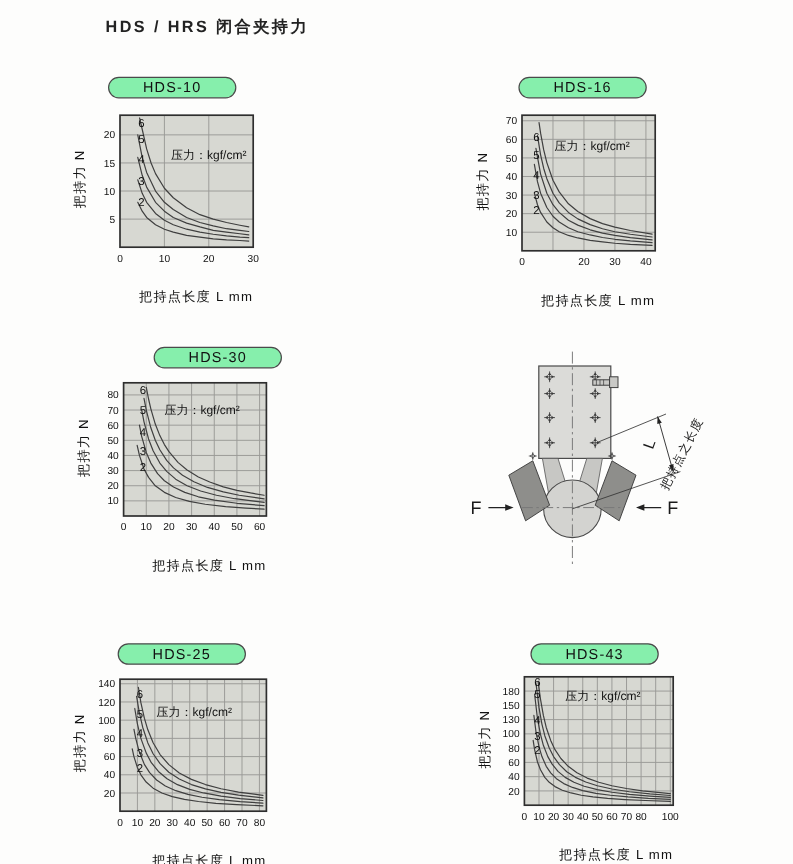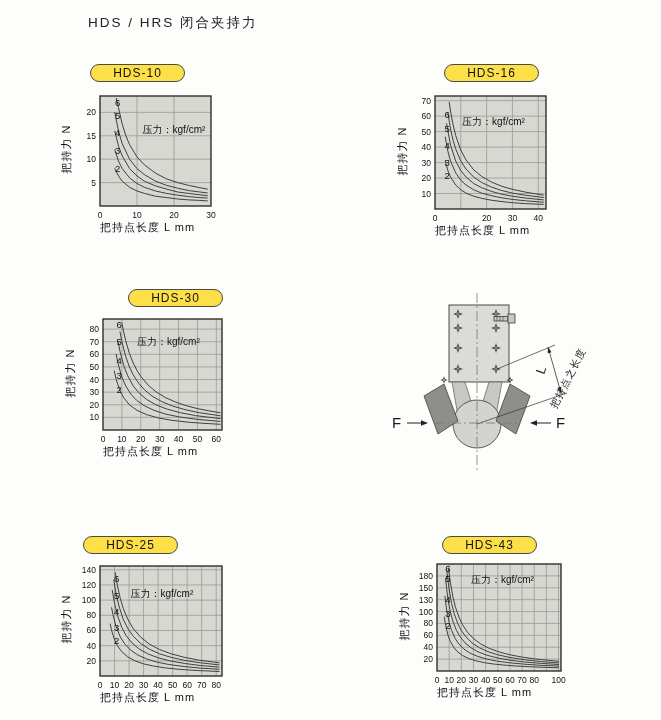--- a/index.html
+++ b/index.html
@@ -2,32 +2,32 @@
 <html><head>
 <meta charset="utf-8">
 <style>
   html,body{margin:0;padding:0;}
   body{
     width:661px;height:720px;position:relative;background:#fdfdfc;
     font-family:"Liberation Sans","DejaVu Sans",sans-serif;color:#1a1a1a;
     overflow:hidden;
   }
   .page-title{
-    position:absolute;font-size:13.5px;font-weight:400;letter-spacing:2px;color:#222;
+    position:absolute;font-size:13.5px;font-weight:700;letter-spacing:2px;color:#222;
   }
   .badge{
-    position:absolute;width:95px;height:18px;line-height:17px;text-align:center;
-    background:#fde047;border:1.2px solid #4a4a4a;border-radius:10px;
+    position:absolute;width:107px;height:18px;line-height:17px;text-align:center;
+    background:#86efac;border:1.2px solid #4a4a4a;border-radius:10px;
     font-size:12px;letter-spacing:1px;color:#111;box-sizing:border-box;
   }
   .plotbox{position:absolute;}
   .plotbox svg{overflow:visible;display:block;}
   .plotbox text{font-family:"Liberation Sans","DejaVu Sans",sans-serif;}
   .xtitle{
-    position:absolute;text-align:left;font-size:11px;letter-spacing:1px;color:#111;
+    position:absolute;text-align:right;font-size:11px;letter-spacing:1px;color:#111;margin-top:20px;
   }
   .ytitle{
     position:absolute;height:14px;text-align:center;font-size:11px;letter-spacing:1px;color:#111;
     transform:rotate(-90deg);
   }
   .diagram{position:absolute;left:388px;top:283px;}
   .diagram text{font-family:"Liberation Sans","DejaVu Sans",sans-serif;fill:#1a1a1a;}
 </style>
 </head>
 <body>
@@ -65,21 +65,21 @@
         <text x="22" y="90.59574468085106" font-size="8.5" fill="#111" text-anchor="end">5</text>
         <text x="22" y="67.19148936170212" font-size="8.5" fill="#111" text-anchor="end">10</text>
         <text x="22" y="43.787234042553195" font-size="8.5" fill="#111" text-anchor="end">15</text>
         <text x="22" y="20.38297872340425" font-size="8.5" fill="#111" text-anchor="end">20</text>
       </svg>
     </div>
   <div class="xtitle" style="left:100px;top:220px;width:111px">把持点长度 L mm</div>
 </div>
 
 <div>
-  <div class="badge" style="left:444px;top:64px">HDS-16</div>
+  <div class="badge" style="left:432px;top:64px">HDS-16</div>
   <div class="ytitle" style="left:345px;top:144px;width:113px">把持力 N</div>
   <div class="plotbox" style="left:409px;top:95px">
       <svg width="141" height="131">
         <rect x="26" y="1" width="111" height="113" fill="#d7d8d2"></rect>
         <line x1="51.81395348837209" y1="1" x2="51.81395348837209" y2="114" stroke="#9a9a96" stroke-width="0.8"></line>
         <line x1="77.62790697674419" y1="1" x2="77.62790697674419" y2="114" stroke="#9a9a96" stroke-width="0.8"></line>
         <line x1="103.44186046511628" y1="1" x2="103.44186046511628" y2="114" stroke="#9a9a96" stroke-width="0.8"></line>
         <line x1="129.25581395348837" y1="1" x2="129.25581395348837" y2="114" stroke="#9a9a96" stroke-width="0.8"></line>
         <line x1="26" y1="98.52054794520548" x2="137" y2="98.52054794520548" stroke="#9a9a96" stroke-width="0.8"></line>
         <line x1="26" y1="83.04109589041096" x2="137" y2="83.04109589041096" stroke="#9a9a96" stroke-width="0.8"></line>
@@ -162,21 +162,21 @@
         <text x="22" y="51.93181818181817" font-size="8.5" fill="#111" text-anchor="end">50</text>
         <text x="22" y="39.31818181818183" font-size="8.5" fill="#111" text-anchor="end">60</text>
         <text x="22" y="26.704545454545453" font-size="8.5" fill="#111" text-anchor="end">70</text>
         <text x="22" y="14.090909090909093" font-size="8.5" fill="#111" text-anchor="end">80</text>
       </svg>
     </div>
   <div class="xtitle" style="left:103px;top:444px;width:119px">把持点长度 L mm</div>
 </div>
 
 <div>
-  <div class="badge" style="left:83px;top:536px">HDS-25</div>
+  <div class="badge" style="left:98px;top:536px">HDS-25</div>
   <div class="ytitle" style="left:11px;top:612px;width:110px">把持力 N</div>
   <div class="plotbox" style="left:74px;top:565px">
       <svg width="152" height="128">
         <rect x="26" y="1" width="122" height="110" fill="#d7d8d2"></rect>
         <line x1="40.523809523809526" y1="1" x2="40.523809523809526" y2="111" stroke="#9a9a96" stroke-width="0.8"></line>
         <line x1="55.04761904761905" y1="1" x2="55.04761904761905" y2="111" stroke="#9a9a96" stroke-width="0.8"></line>
         <line x1="69.57142857142857" y1="1" x2="69.57142857142857" y2="111" stroke="#9a9a96" stroke-width="0.8"></line>
         <line x1="84.0952380952381" y1="1" x2="84.0952380952381" y2="111" stroke="#9a9a96" stroke-width="0.8"></line>
         <line x1="98.61904761904762" y1="1" x2="98.61904761904762" y2="111" stroke="#9a9a96" stroke-width="0.8"></line>
         <line x1="113.14285714285714" y1="1" x2="113.14285714285714" y2="111" stroke="#9a9a96" stroke-width="0.8"></line>

